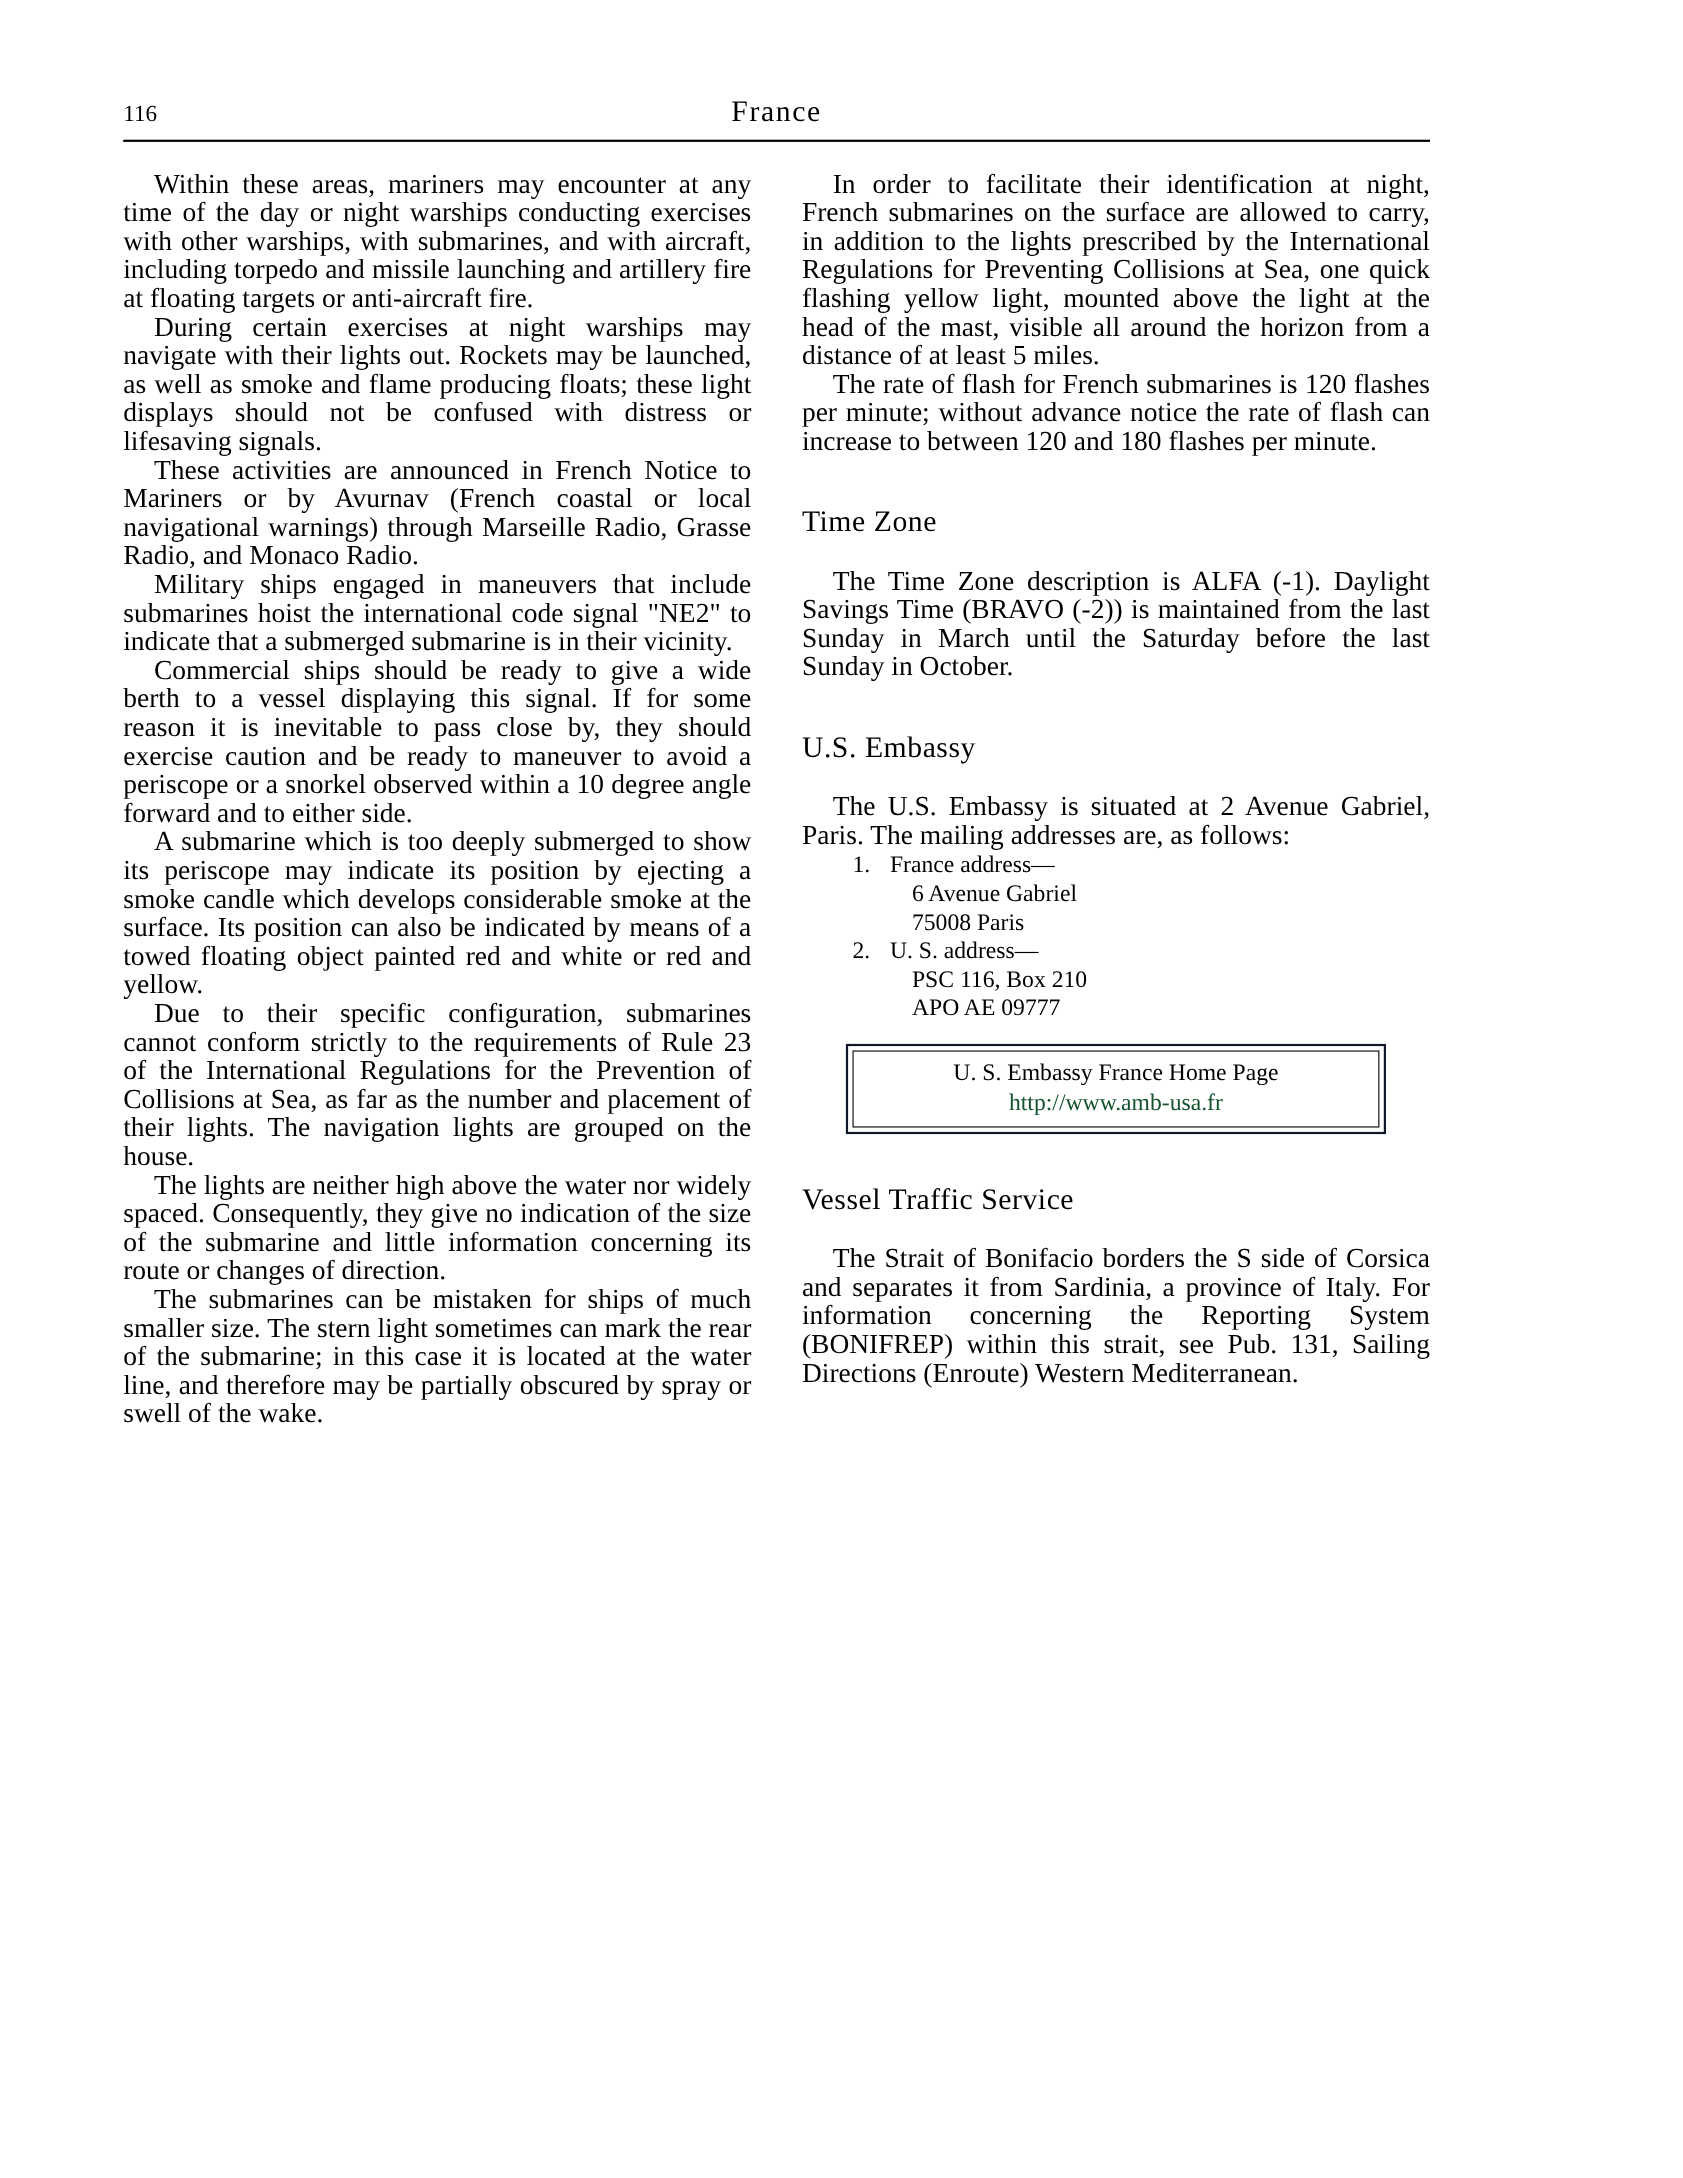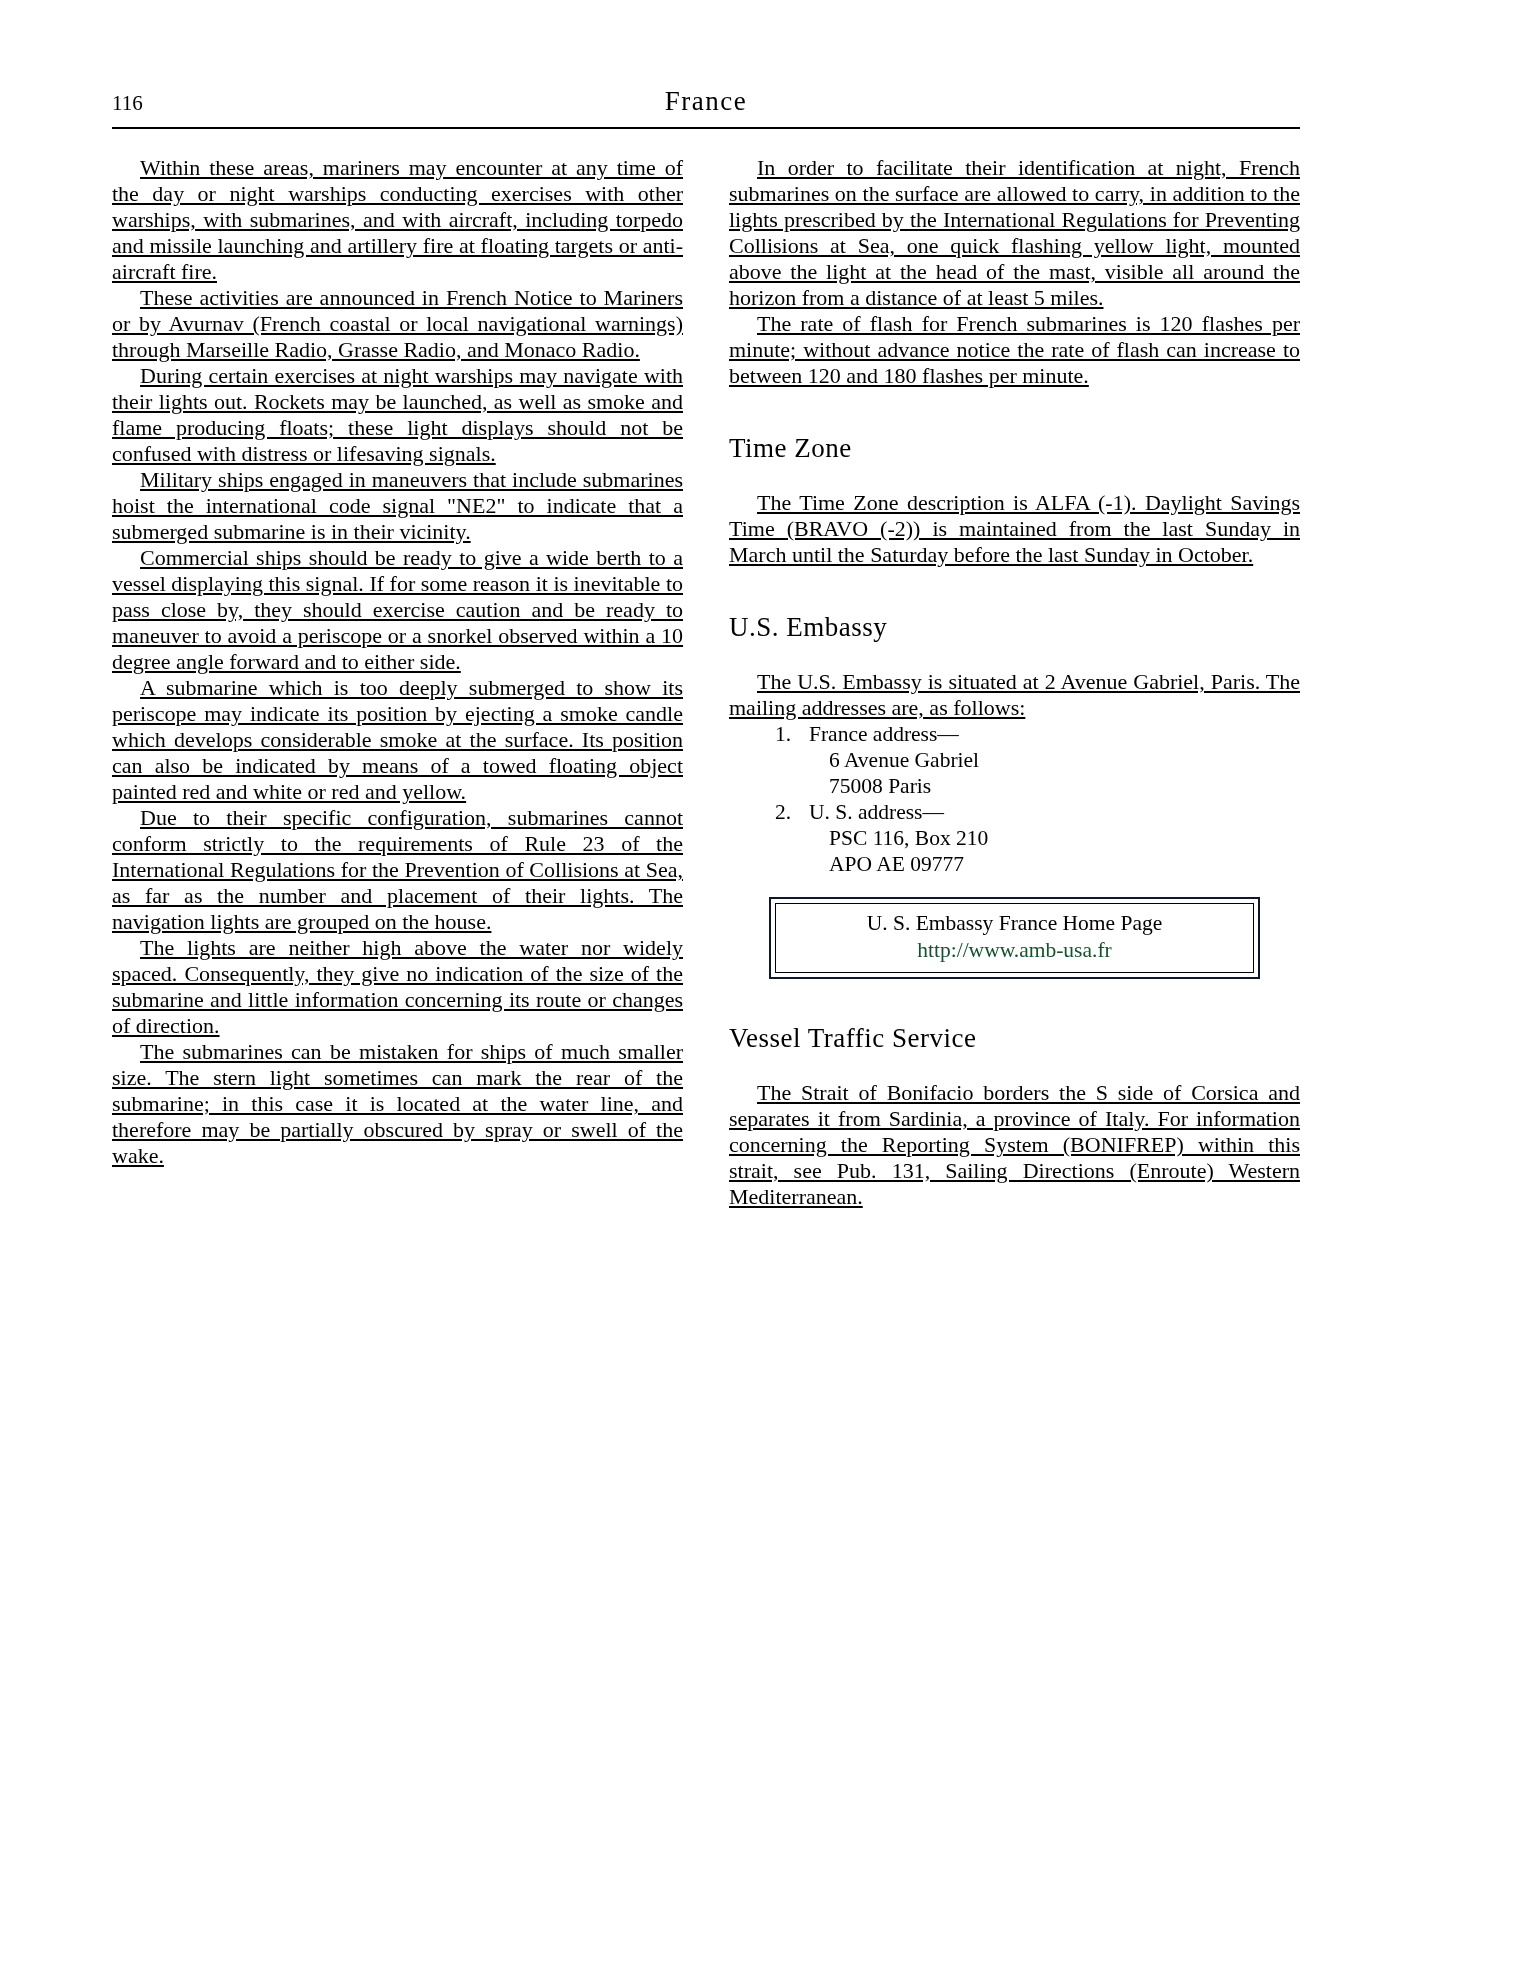--- a/index.html
+++ b/index.html
@@ -32,25 +32,24 @@
   }
   
   .content-columns {
     display: flex;
     gap: 46px;
     margin-top: 26px;
   }
   .column { flex: 1 1 0; min-width: 0; }
   p.body-par {
     margin: 0;
-    font-size: 22px;
+    font-size: 25px;
     line-height: 26px;
     text-align: justify;
     text-indent: 28px;
-    text-decoration: underline;
   }
   h2.section-heading {
     font-size: 27px;
     font-weight: normal;
     letter-spacing: 0.5px;
     margin: 44px 0 26px 0;
   }
   
   .addr-item { font-size: 21.5px; line-height: 26px; }
   .addr-label { padding-left: 46px; }
@@ -100,22 +99,22 @@
     <div class="page-number">116</div>
     <div class="page-title">France</div>
     <div></div>
   </div>
   <hr class="header-rule">
 
   <div class="content-columns">
 
     <div class="column">
       <p class="body-par">Within these areas, mariners may encounter at any time of the day or night warships conducting exercises with other warships, with submarines, and with aircraft, including torpedo and missile launching and artillery fire at floating targets or anti-aircraft fire.</p>
+      <p class="body-par">During certain exercises at night warships may navigate with their lights out. Rockets may be launched, as well as smoke and flame producing floats; these light displays should not be confused with distress or lifesaving signals.</p>
       <p class="body-par">These activities are announced in French Notice to Mariners or by Avurnav (French coastal or local navigational warnings) through Marseille Radio, Grasse Radio, and Monaco Radio.</p>
-      <p class="body-par">During certain exercises at night warships may navigate with their lights out. Rockets may be launched, as well as smoke and flame producing floats; these light displays should not be confused with distress or lifesaving signals.</p>
       <p class="body-par">Military ships engaged in maneuvers that include submarines hoist the international code signal "NE2" to indicate that a submerged submarine is in their vicinity.</p>
       <p class="body-par">Commercial ships should be ready to give a wide berth to a vessel displaying this signal. If for some reason it is inevitable to pass close by, they should exercise caution and be ready to maneuver to avoid a periscope or a snorkel observed within a 10 degree angle forward and to either side.</p>
       <p class="body-par">A submarine which is too deeply submerged to show its periscope may indicate its position by ejecting a smoke candle which develops considerable smoke at the surface. Its position can also be indicated by means of a towed floating object painted red and white or red and yellow.</p>
       <p class="body-par">Due to their specific configuration, submarines cannot conform strictly to the requirements of Rule 23 of the International Regulations for the Prevention of Collisions at Sea, as far as the number and placement of their lights. The navigation lights are grouped on the house.</p>
       <p class="body-par">The lights are neither high above the water nor widely spaced. Consequently, they give no indication of the size of the submarine and little information concerning its route or changes of direction.</p>
       <p class="body-par">The submarines can be mistaken for ships of much smaller size. The stern light sometimes can mark the rear of the submarine; in this case it is located at the water line, and therefore may be partially obscured by spray or swell of the wake.</p>
     </div>
 
     <div class="column">
       <p class="body-par">In order to facilitate their identification at night, French submarines on the surface are allowed to carry, in addition to the lights prescribed by the International Regulations for Preventing Collisions at Sea, one quick flashing yellow light, mounted above the light at the head of the mast, visible all around the horizon from a distance of at least 5 miles.</p>

